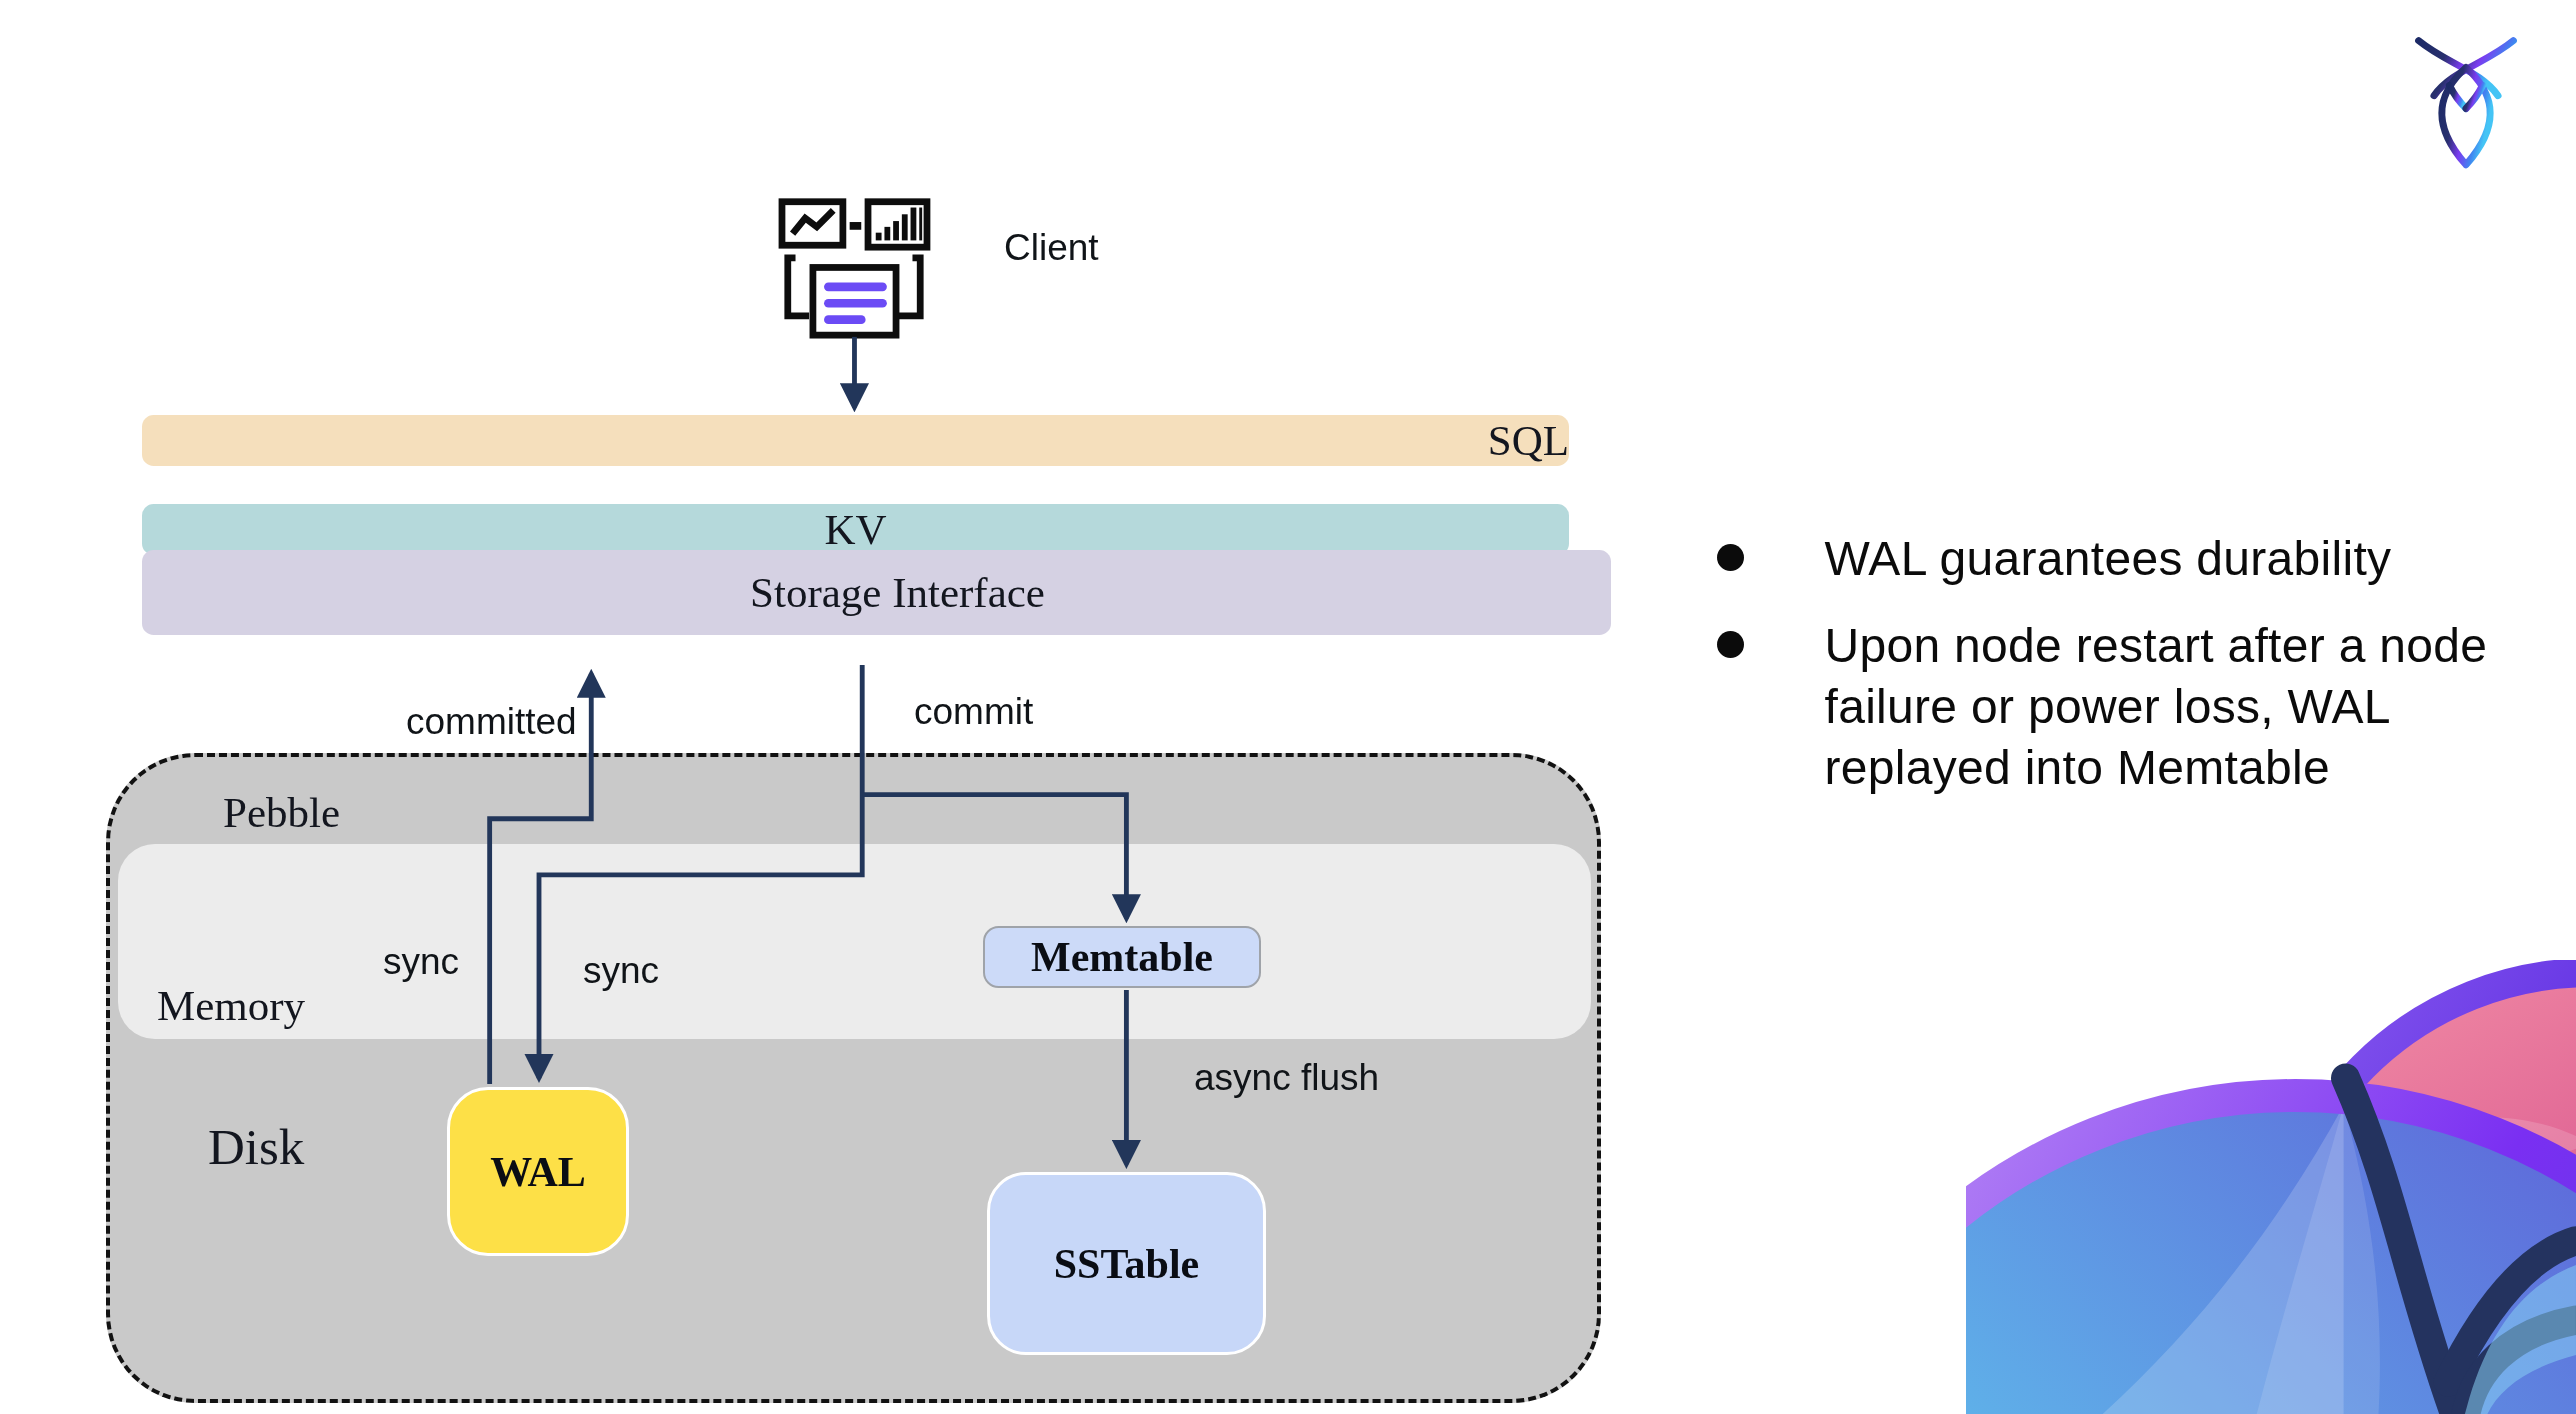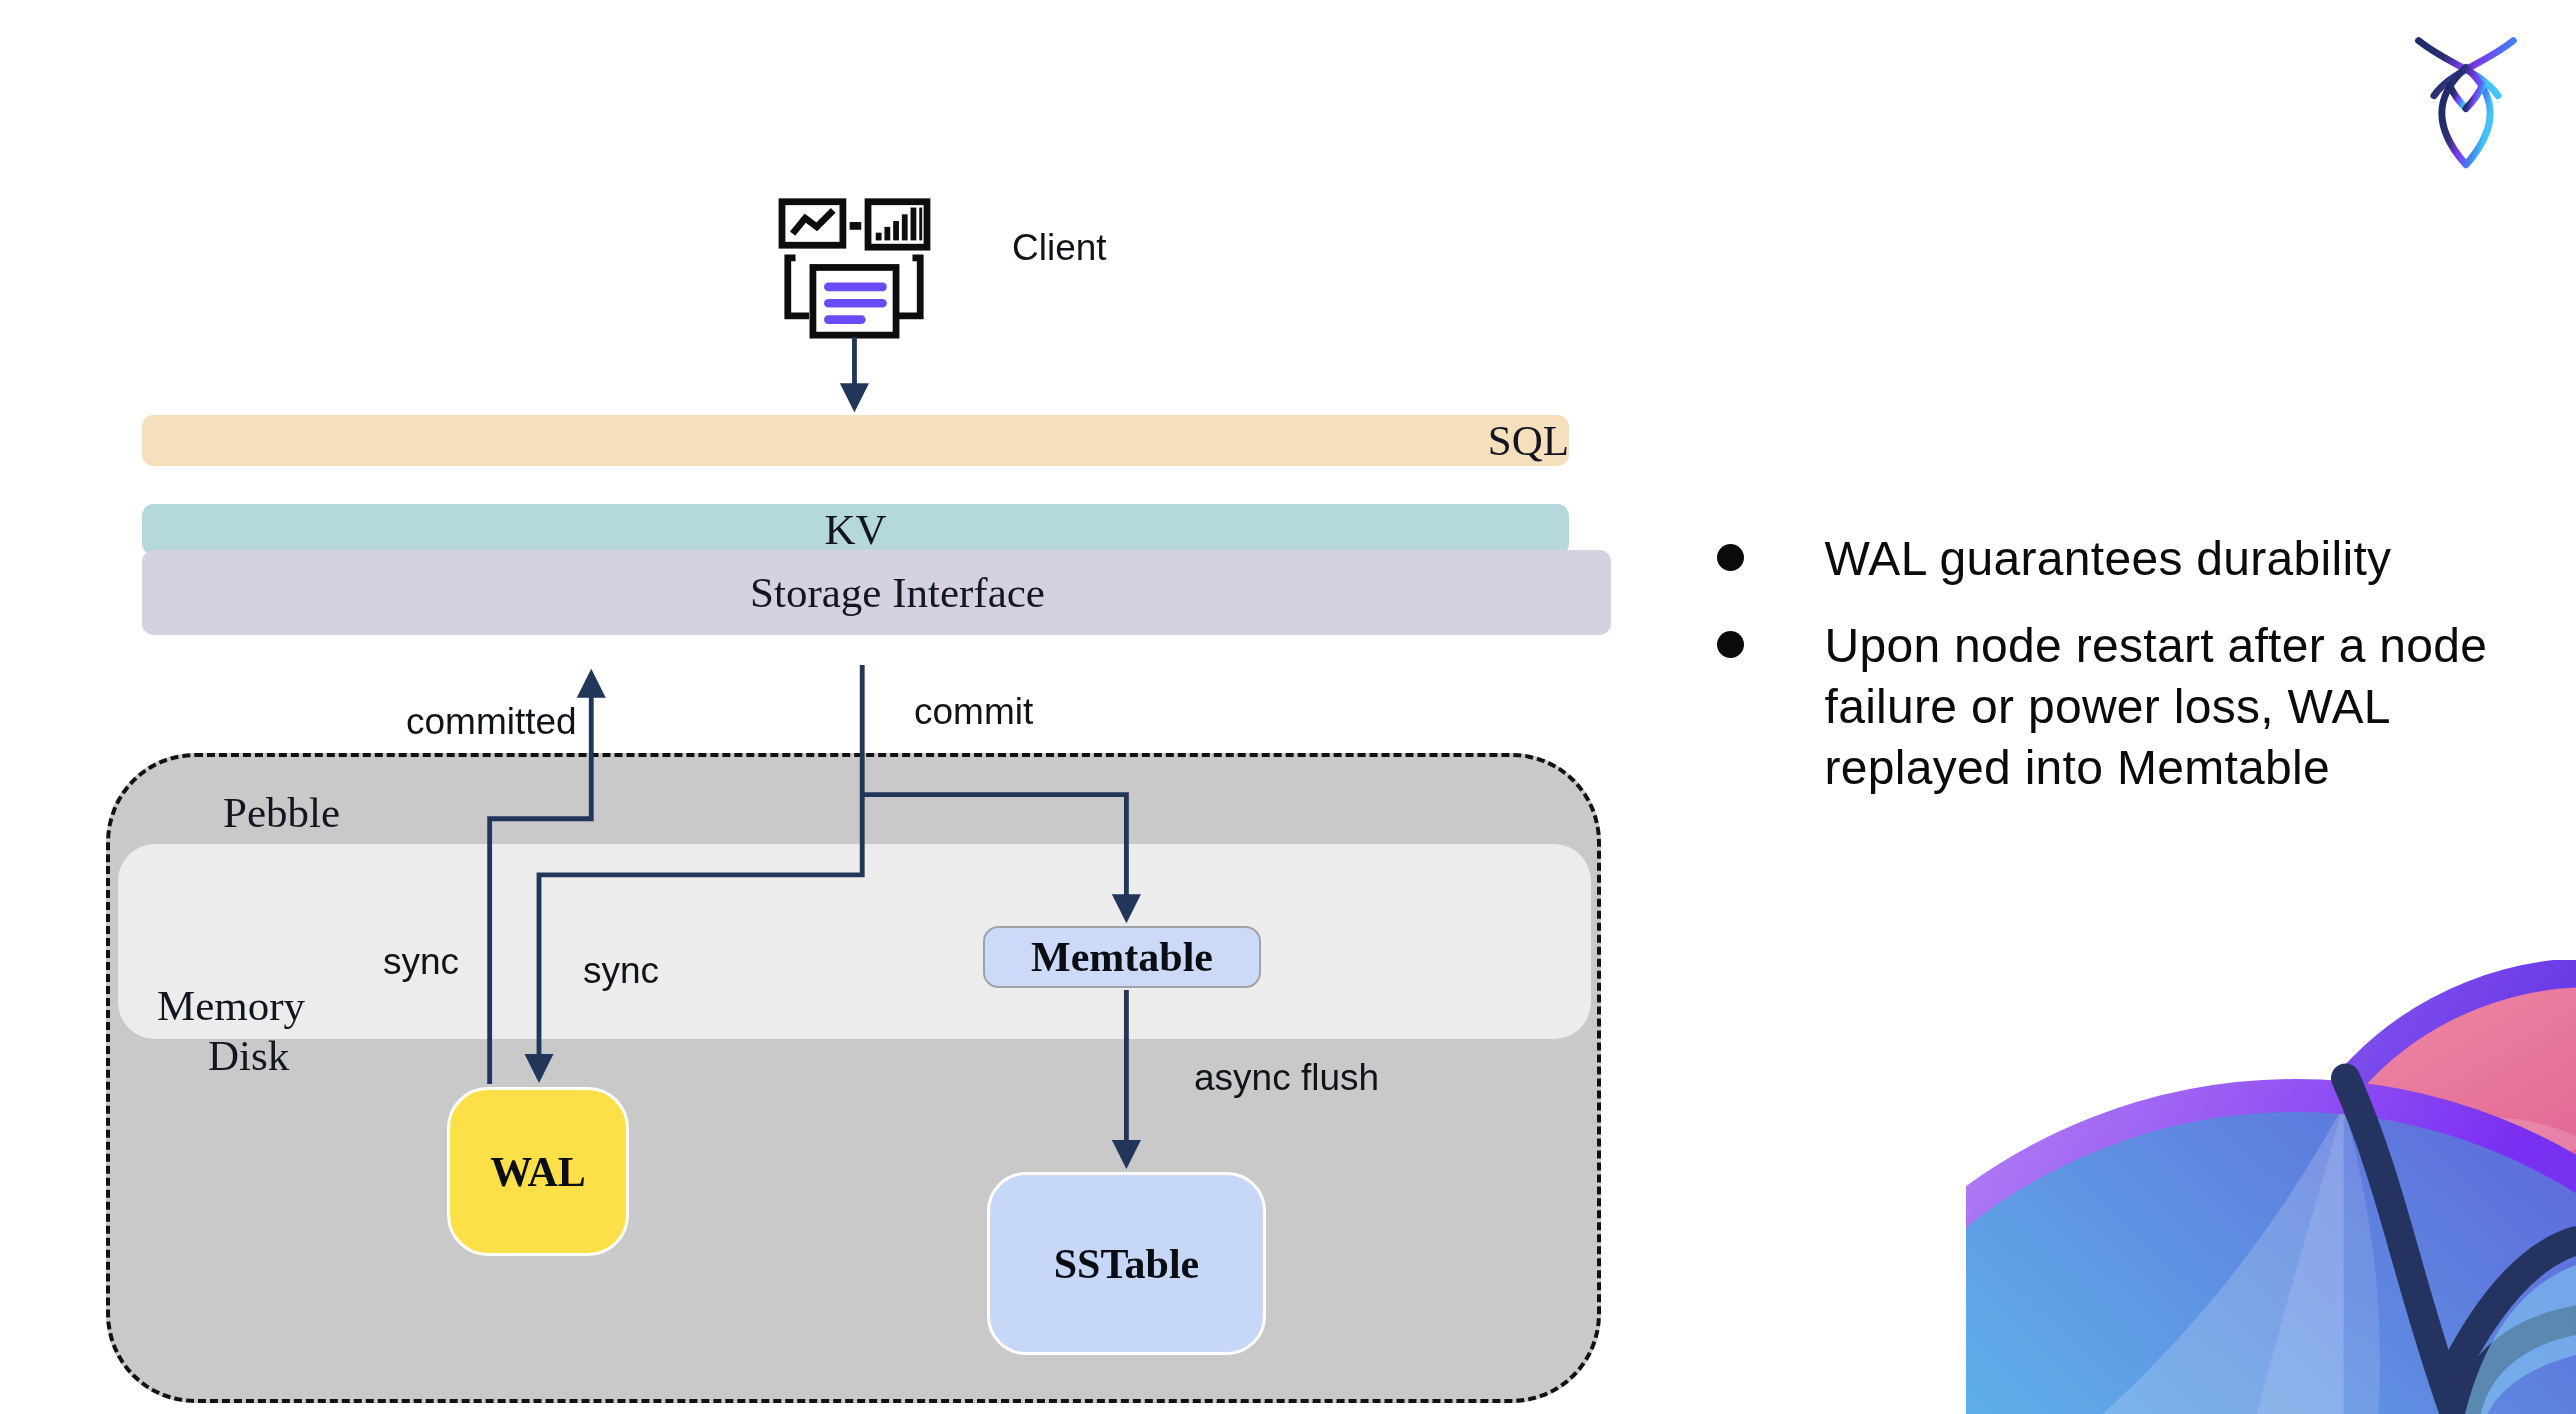--- a/index.html
+++ b/index.html
@@ -103,38 +103,38 @@
         <polyline points="143,66 151,66 151,126 129,126"></polyline>
         <rect x="40" y="76" width="86" height="70" fill="#ffffff"></rect>
       </g>
       <g stroke="#6b4bf5" stroke-width="9" stroke-linecap="round">
         <line x1="56" y1="96" x2="112" y2="96"></line>
         <line x1="56" y1="113" x2="112" y2="113"></line>
         <line x1="56" y1="130" x2="90" y2="130"></line>
       </g>
     </svg>
   </div>
-  <div class="abs note" style="left:1004px;top:225px;margin-left:8px;">Client</div>
+  <div class="abs note" style="left:1004px;top:225px;">Client</div>
 
   <div class="abs bar z2" style="top: 415px; height: 51px; background-color: rgb(245, 223, 188); justify-content: flex-end;">
     <span>SQL</span>
   </div>
   <div class="abs bar z2" style="top: 504px; height: 51px; background-color: rgb(181, 217, 219);">
     <span>KV</span>
   </div>
   <div class="abs bar z2" style="top: 550px; height: 85px; background-color: rgb(213, 209, 227); padding-left: 42px;">
     <span>Storage Interface</span>
   </div>
 
   <div class="abs pebble z1" style="background-color: rgb(201, 201, 201);"></div>
   <div class="abs memband z2" style="background-color: rgb(236, 236, 236);"></div>
 
   <div class="abs serif z3" style="left:223px;top:788px;font-size:43px;">Pebble</div>
   <div class="abs serif z3" style="left:157px;top:981px;font-size:43px;">Memory</div>
-  <div class="abs serif z3" style="left:208px;top:1031px;font-size:43px;">Disk</div>
+  <div class="abs serif z3" style="left:208px;top:1118px;font-size:51px;">Disk</div>
 
   <div class="abs note z3" style="left:406px;top:699px;">committed</div>
   <div class="abs note z3" style="left:914px;top:689px;">commit</div>
   <div class="abs note z3" style="left:383px;top:939px;">sync</div>
   <div class="abs note z3" style="left:583px;top:948px;">sync</div>
   <div class="abs note z3" style="left:1194px;top:1055px;">async flush</div>
 
   <div class="abs node wal z3" style="background-color: #fde047;">
     <span>WAL</span>
   </div>

